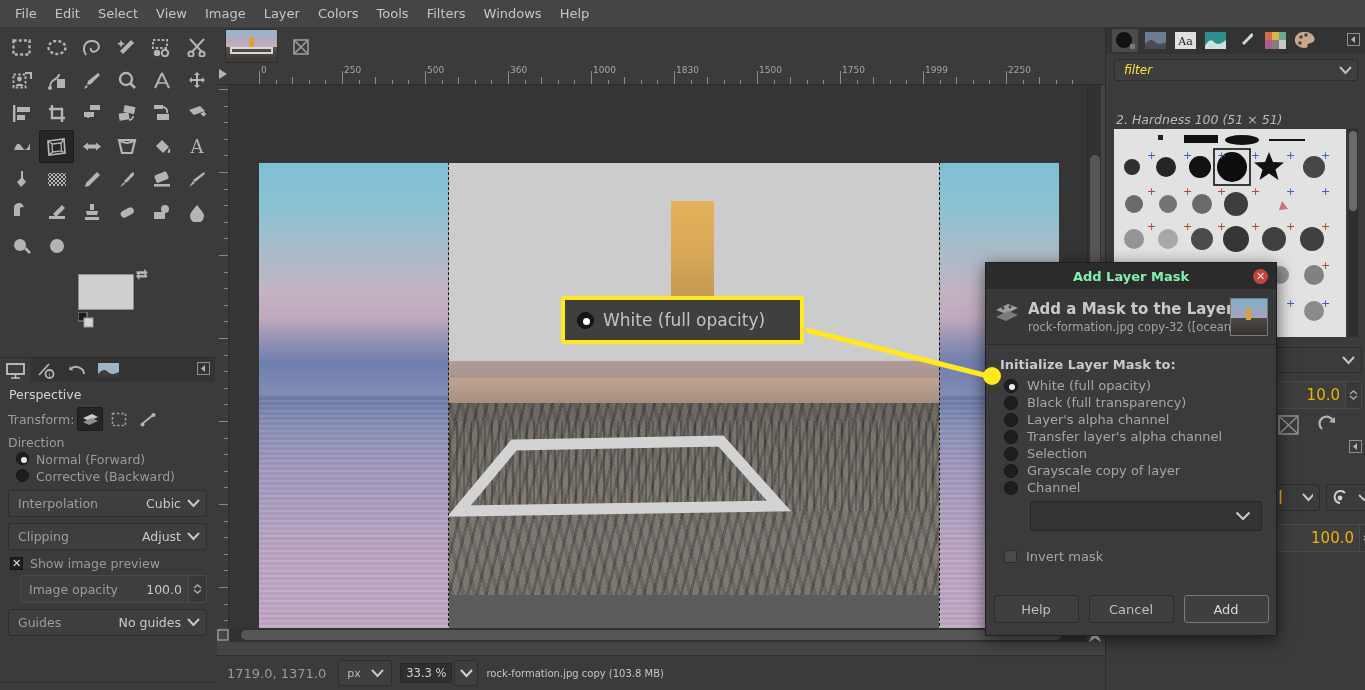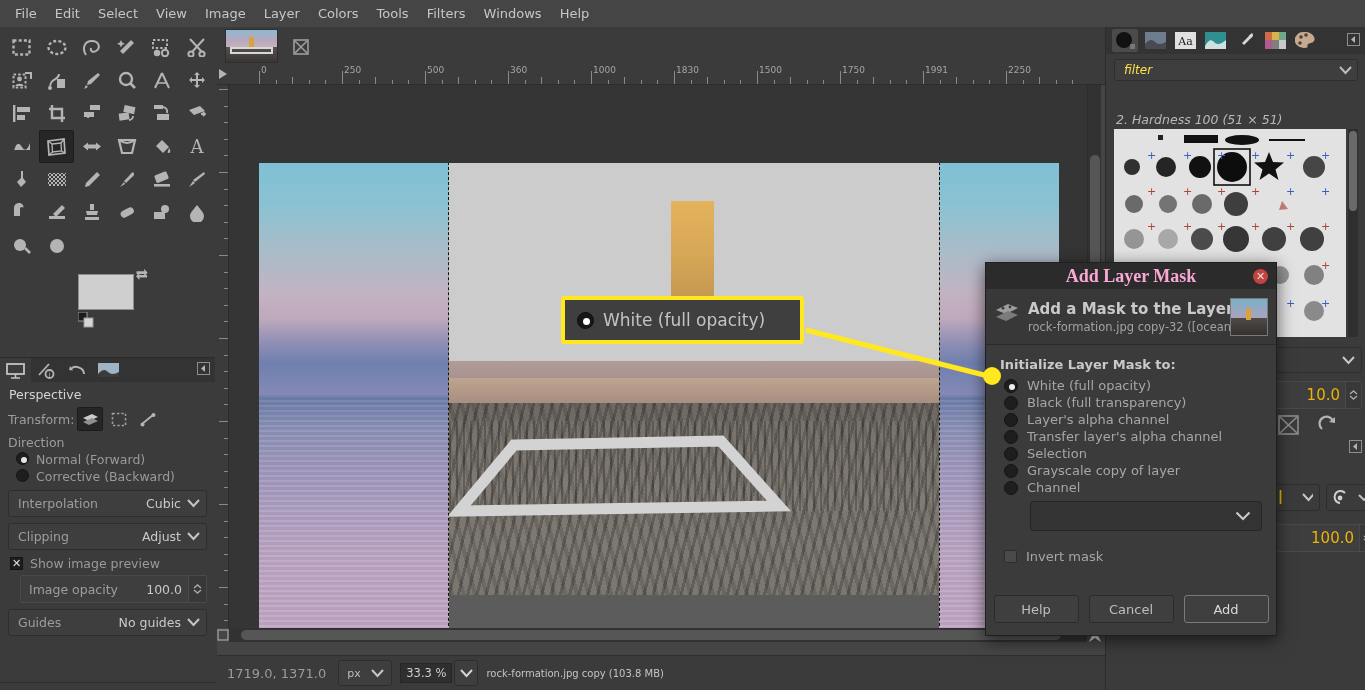--- a/index.html
+++ b/index.html
@@ -323,21 +323,21 @@
   
   .dialog {
     position: absolute; left: 985px; top: 262px; width: 292px; height: 374px;
     background: #3b3b3b; border: 1px solid #1f1f1f;
     box-shadow: 0 4px 16px rgba(0,0,0,0.6); z-index: 40;
   }
   .dlg-title {
     height: 26px; background: #2b2b2b; display:flex; align-items:center;
     justify-content:center; position:relative;
   }
-  .dlg-title .t { font-size: 18px; font-weight: bold; color: #f9a8d4; font-family: Liberation Serif, serif; }
+  .dlg-title .t { font-size: 13px; font-weight: bold; color: #86efac; }
   .dlg-close {
     position:absolute; right: 8px; top: 6px; width: 15px; height: 15px;
     border-radius: 50%; background:#c1443f; display:flex; align-items:center;
     justify-content:center; color:#f3dcdc; font-size: 11px; line-height:1;
   }
   .dlg-head {
     height: 56px; background:#383838; display:flex; align-items:center;
     padding: 0 8px; border-bottom:1px solid #2b2b2b; position:relative;
   }
   .dlg-head .htxt { margin-left: 8px; }
@@ -888,21 +888,21 @@
           <div class="rtick" style="left: 557px; height: 4px;"></div>
           <div class="rtick" style="left: 573px; height: 7px;"></div>
           <div class="rtick" style="left: 590px; height: 4px;"></div>
           <div class="rtick" style="left: 606px; height: 4px;"></div>
           <div class="rlabel" style="left: 625px;">1750</div>
           <div class="rtick" style="left: 623px; height: 13px;"></div>
           <div class="rtick" style="left: 640px; height: 4px;"></div>
           <div class="rtick" style="left: 656px; height: 7px;"></div>
           <div class="rtick" style="left: 673px; height: 4px;"></div>
           <div class="rtick" style="left: 689px; height: 4px;"></div>
-          <div class="rlabel" style="left: 708px;">1991</div>
+          <div class="rlabel" style="left: 708px;">1999</div>
           <div class="rtick" style="left: 706px; height: 13px;"></div>
           <div class="rtick" style="left: 723px; height: 4px;"></div>
           <div class="rtick" style="left: 739px; height: 7px;"></div>
           <div class="rtick" style="left: 756px; height: 4px;"></div>
           <div class="rtick" style="left: 772px; height: 4px;"></div>
           <div class="rlabel" style="left: 791px;">2250</div>
           <div class="rtick" style="left: 789px; height: 13px;"></div>
           <div class="rtick" style="left: 806px; height: 4px;"></div>
           <div class="rtick" style="left: 822px; height: 7px;"></div>
           <div class="rtick" style="left: 839px; height: 4px;"></div>

